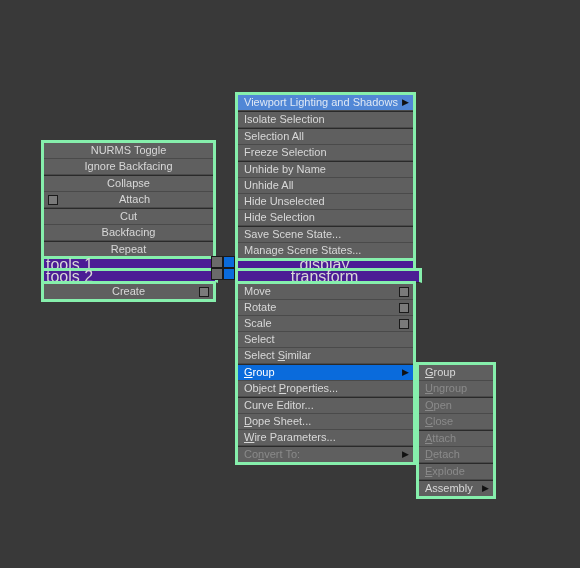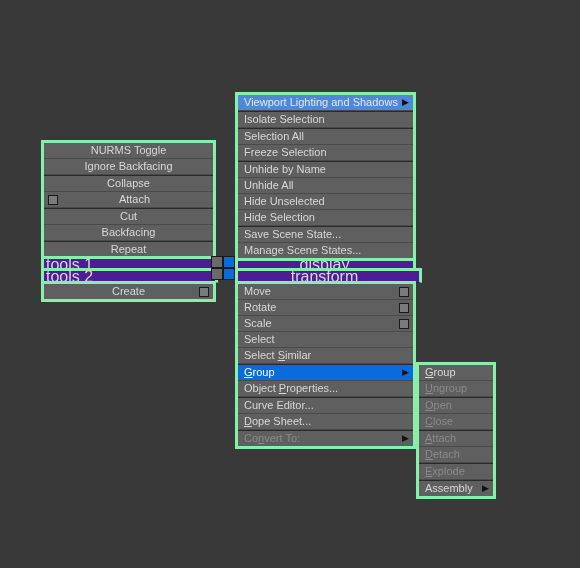--- a/index.html
+++ b/index.html
@@ -64,20 +64,21 @@
 <div class="panel" id="rb" style="left:235px;top:281px;width:175px">
     <div class="row rel"><span>Move</span><span class="box-r"></span></div>
     <div class="row rel"><span>Rotate</span><span class="box-r"></span></div>
     <div class="row rel"><span>Scale</span><span class="box-r"></span></div>
     <div class="row rel"><span>Select</span></div>
     <div class="row rel"><span>Select <span class="u">S</span>imilar</span></div>
     <div class="row rel heavy sel"><span><span class="u">G</span>roup</span><span class="arrow-r">▶</span></div>
     <div class="row rel"><span>Object <span class="u">P</span>roperties...</span></div>
     <div class="row rel heavy"><span>Curve Editor...</span></div>
     <div class="row rel"><span><span class="u">D</span>ope Sheet...</span></div>
+    <div class="row rel"><span><span class="u">W</span>ire Parameters...</span></div>
     <div class="row rel heavy disabled last"><span>Co<span class="u">n</span>vert To:</span><span class="arrow-r">▶</span></div>
   </div>
 
 <div class="quad">
   <div class="q q1"></div>
   <div class="q q2"></div>
   <div class="q q3"></div>
   <div class="q q4"></div>
 </div>
 

